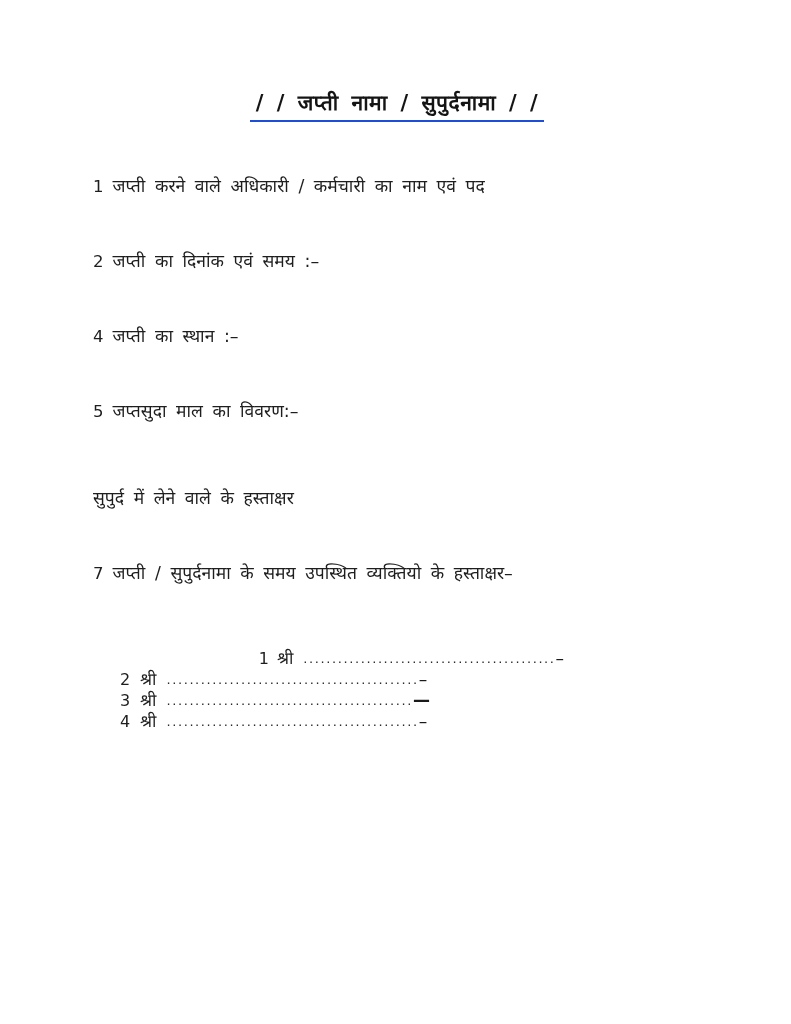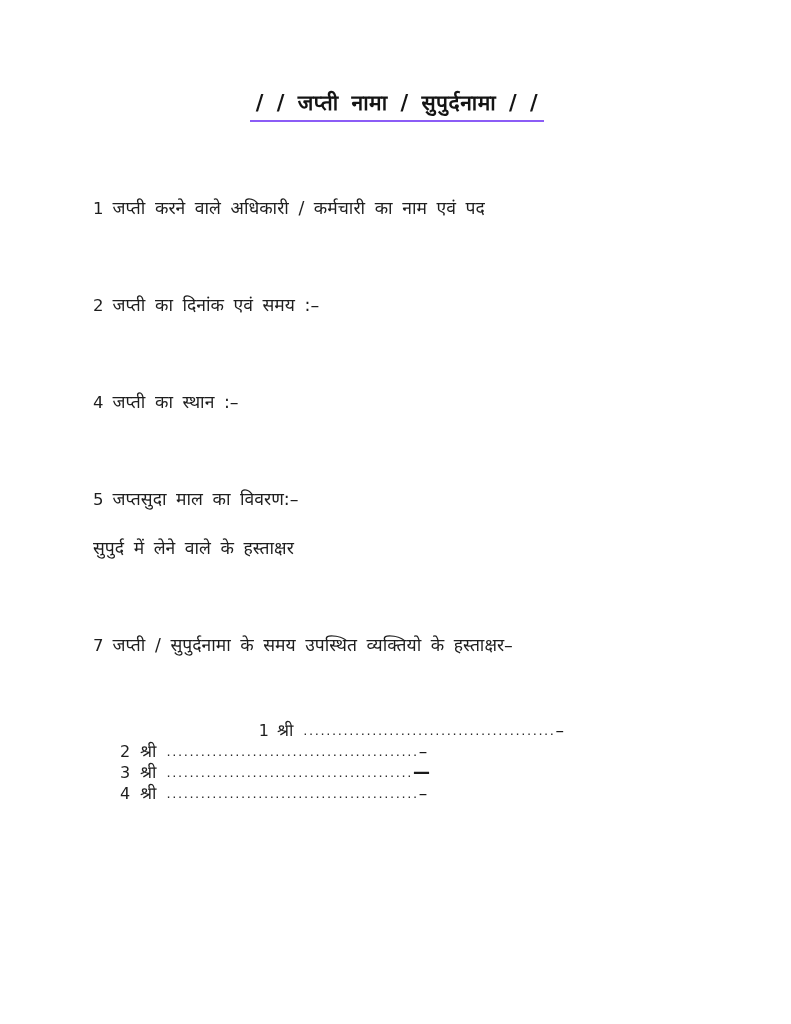--- a/index.html
+++ b/index.html
@@ -19,38 +19,38 @@
     text-align: center;
     margin-bottom: 0;
   }
   .title-text {
     display: inline-block;
     font-size: 21px;
     font-weight: 700;
     letter-spacing: 0.5px;
     word-spacing: 5px;
     color: #141414;
-    border-bottom: 2px solid #8b5cf6;
+    border-bottom: 2px solid #1d4ed8;
     padding: 0 6px 4px 6px;
   }
   .form-item {
-    margin-top: 76px;
+    margin-top: 54px;
     font-size: 17.5px;
     line-height: 21px;
     word-spacing: 4px;
     white-space: nowrap;
   }
   .form-item.first { }
   .form-item .num {
     display: inline-block;
     margin-right: 9px;
     font-size: 16.5px;
   }
   .sig-row {
-    margin-top: 28px;
+    margin-top: 66px;
     display: flex;
     justify-content: space-between;
     font-size: 17.5px;
     line-height: 21px;
     word-spacing: 4px;
     white-space: nowrap;
   }
   .witness-list {
     margin-top: 64px;
     margin-left: 27px;

